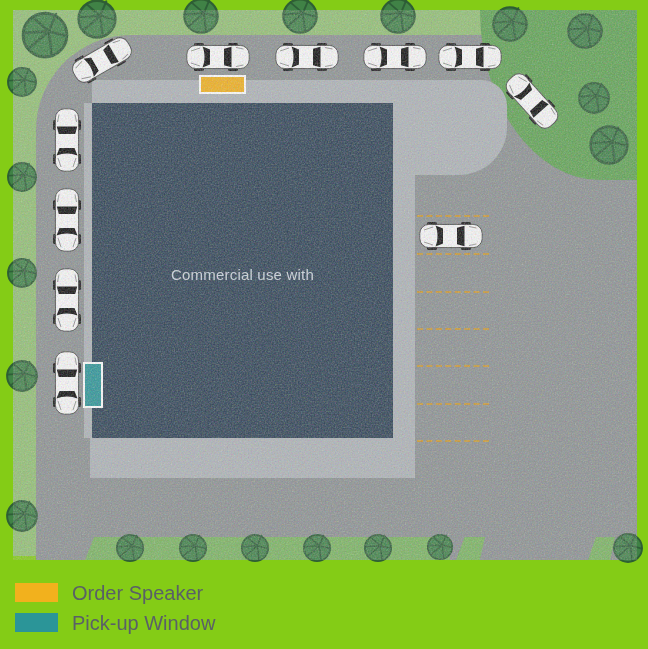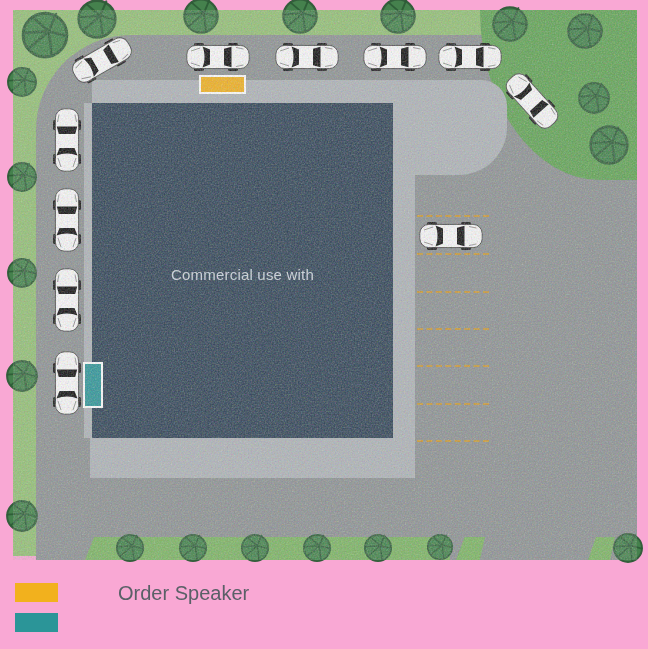--- a/index.html
+++ b/index.html
@@ -1,17 +1,17 @@
 <!DOCTYPE html>
 <html style="--c-asphalt: #8D9293; --c-sidewalk: #AFB4B8; --c-building: #2E4255; --c-building_text: #CDD5DE; --c-grass_light: #93C175; --c-grass_dark: #60A454; --c-grass_bottom: #7BB562; --c-tree_fill: #3E8048; --c-tree_stroke: #2C5B36; --c-stall_line: #CF9A30; --c-legend_text: #5A6067; --c-car_body: #FAFAFA; --c-car_glass: #0D0D0D;"><head>
 <meta charset="utf-8">
 <style>
   html,body{margin:0;padding:0;background:#ffffff;}
   body{font-family:"Liberation Sans", sans-serif;}
-  .stage{position:relative;width:648px;height:649px;background:#f9a8d4;overflow:hidden;}
+  .stage{position:relative;width:648px;height:649px;background:#84cc16;overflow:hidden;}
   .abs{position:absolute;}
   
   .grass-left   {left:13px;top:10px;width:23px;height:546px;background:var(--c-grass_light,#93C175);}
   .grass-top    {left:13px;top:10px;width:470px;height:25px;background:var(--c-grass_light,#93C175);}
   .grass-corner {left:13px;top:10px;width:120px;height:120px;background:var(--c-grass_light,#93C175);}
   
   .asphalt{left:36px;top:35px;width:601px;height:525px;background:var(--c-asphalt,#8D9293);
            border-top-left-radius:95px;}
   
   .grass-right{left:480px;top:10px;width:157px;height:170px;background:var(--c-grass_dark,#60A454);
@@ -34,21 +34,21 @@
   .building-label{margin-top:8px;color:var(--c-building_text,#CDD5DE);font-size:15px;line-height:22px;
                   text-align:center;letter-spacing:.2px;}
   
   .stall-line{position:absolute;height:0;border-top:2px dashed var(--c-stall_line,#CF9A30);opacity:.95;}
   
   .marker{position:absolute;border:2px solid #ffffff;box-sizing:border-box;}
   
   svg.overlay{position:absolute;left:0;top:0;pointer-events:none;}
   
   .legend{position:absolute;left:15px;top:583px;width:400px;}
-  .legend-row{display:flex;align-items:center;height:19px;margin-bottom:11px;gap:46px;}
+  .legend-row{display:flex;align-items:center;height:19px;margin-bottom:11px;}
   .legend-swatch{width:43px;height:19px;margin-right:14px;flex:0 0 auto;}
   .legend-label{color:var(--c-legend_text,#5A6067);font-size:20px;line-height:20px;}
 </style>
 </head>
 <body>
 
 <div class="stage">
 
   <div class="abs grass-corner"></div>
   <div class="abs grass-left"></div>
@@ -151,16 +151,17 @@
     <rect x="13" y="10" width="624" height="550" filter="url(#noiseF)" opacity="0.42"></rect>
   </svg>
 
   <div class="legend">
     <div class="legend-row">
       <div class="legend-swatch" id="swatch-0" style="background: rgb(242, 177, 29);"></div>
       <div class="legend-label">Order Speaker</div>
     </div>
     <div class="legend-row">
       <div class="legend-swatch" id="swatch-1" style="background: rgb(43, 149, 152);"></div>
+      <div class="legend-label">Pick-up Window</div>
     </div>
   </div>
 
 </div>
 
 </body></html>

